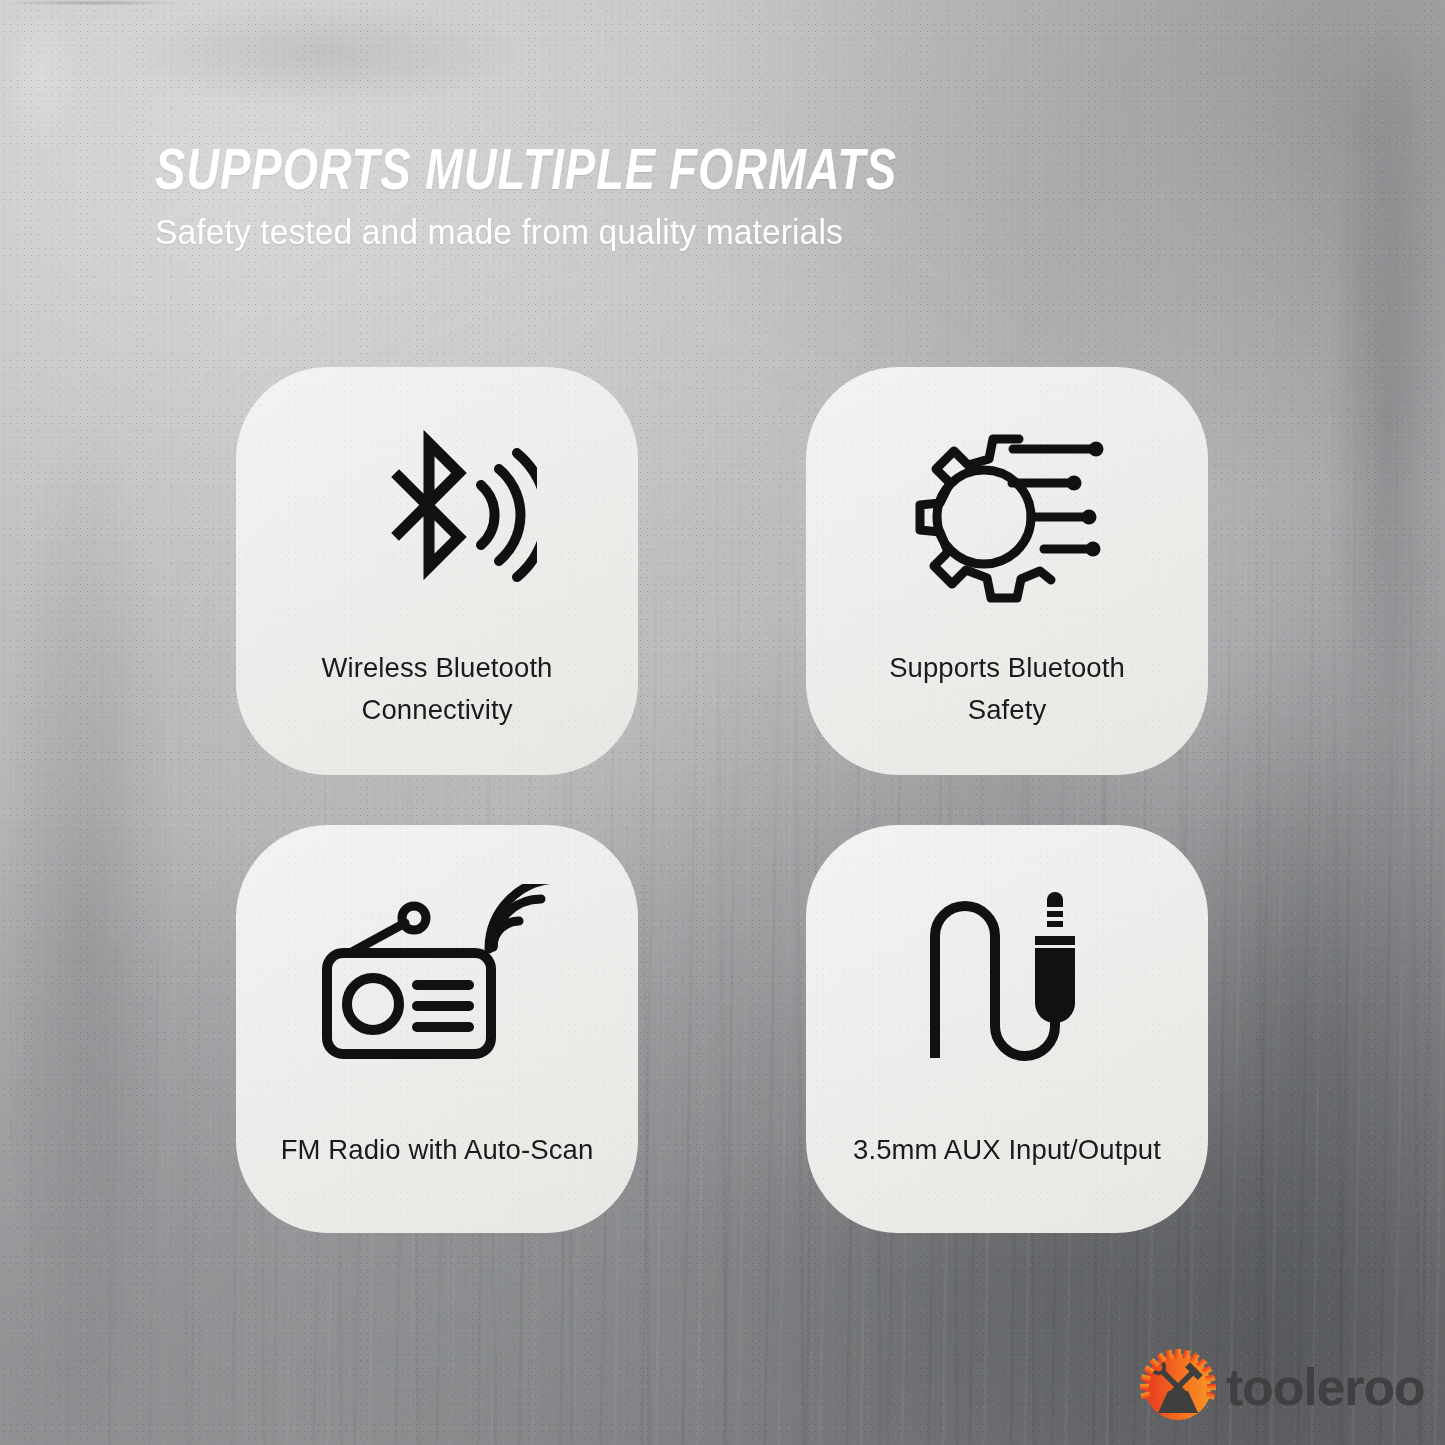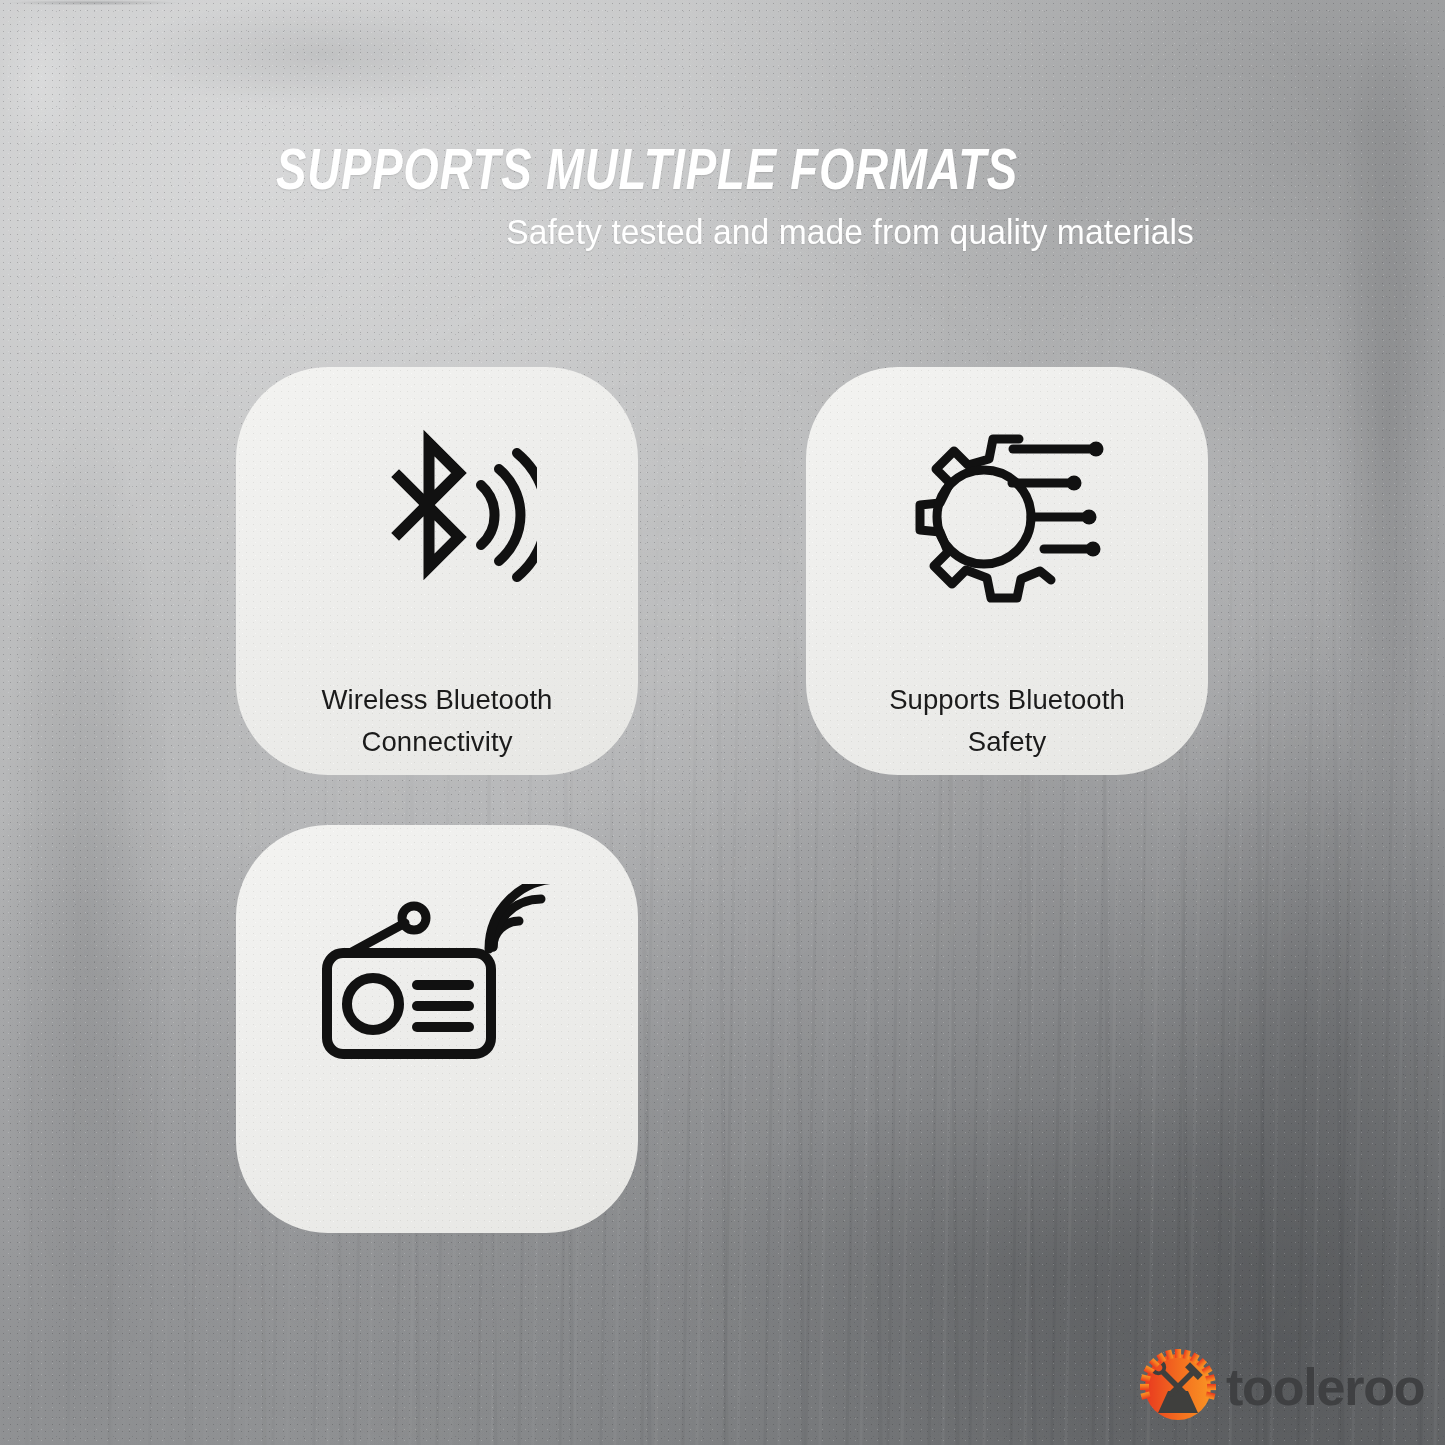--- a/index.html
+++ b/index.html
@@ -87,24 +87,23 @@
     background:
       radial-gradient(closest-side at 52% 4%, rgba(35,37,40,0.55), rgba(0,0,0,0) 100%) 0 0/180px 70px no-repeat,
       radial-gradient(closest-side at 96% 30%, rgba(35,37,40,0.45), rgba(0,0,0,0) 100%) 0 0/1445px 1445px no-repeat,
       radial-gradient(closest-side at 6% 64%, rgba(40,42,45,0.35), rgba(0,0,0,0) 100%) 0 0/1445px 1445px no-repeat,
       radial-gradient(closest-side at 90% 71%, rgba(30,32,35,0.40), rgba(0,0,0,0) 100%) 0 0/1445px 1445px no-repeat;
   }
 
   
   #header {
     position: absolute;
-    left: 138px;
+    left: 155px;
     top: 138px;
     width: 1100px;
-    text-align: right;
   }
   #title {
     margin: 0;
     font-family: "Liberation Sans", sans-serif;
     font-weight: bold;
     font-style: italic;
     font-size: 57px;
     line-height: 62px;
     letter-spacing: 1.0px;
     color: #ffffff;
@@ -148,21 +147,20 @@
     background-color: #eeeeec;
     background-image:
       radial-gradient(rgba(120,120,118,0.14) 0.6px, rgba(0,0,0,0) 0.7px),
       radial-gradient(rgba(255,255,255,0.5) 0.6px, rgba(0,0,0,0) 0.7px),
       linear-gradient(150deg, #f3f3f1 0%, #ededeb 45%, #e7e7e4 100%);
     background-size: 7px 7px, 13px 13px, 100% 100%;
     display: flex;
     flex-direction: column;
     align-items: center;
     overflow: hidden;
-    gap: 32px;
   }
 
   .card-icon {
     display: flex;
     align-items: center;
     justify-content: center;
     width: 100%;
   }
   .card-icon svg { display: block; }
 
@@ -288,22 +286,40 @@
             <path d="M100 101 L152 101" stroke-width="10"></path>
             <path d="M100 122 L152 122" stroke-width="10"></path>
             <path d="M100 143 L152 143" stroke-width="10"></path>
 
             <path d="M176 63 A26 26 0 0 1 202 37" stroke-width="9"></path>
             <path d="M176 41 A48 48 0 0 1 224 -7" stroke-width="9" transform="translate(0,22)"></path>
             <path d="M176 19 A70 70 0 0 1 246 -51" stroke-width="9" transform="translate(-4,46)"></path>
           </g>
         </svg>
       </div>
+      <div class="card-label">FM Radio with Auto-Scan</div>
     </div>
 
+    <div class="card row2">
+      <div class="card-icon">
+        <svg width="180" height="180" viewBox="0 0 180 180" fill="none" aria-hidden="true">
+
+          <path d="M18 172 L18 50 A30 30 0 0 1 78 50 L78 140 A30 30 0 0 0 138 140 L138 120" stroke="#111111" stroke-width="10" fill="none" stroke-linecap="butt"></path>
+
+          <path d="M118 62 h40 v55 a20 20 0 0 1 -40 0 z" fill="#111111"></path>
+          <rect x="118" y="50" width="40" height="9" fill="#111111"></rect>
+
+          <path d="M130 14 a8 8 0 0 1 16 0 v30 h-16 z" fill="#111111"></path>
+          <rect x="130" y="21" width="16" height="4" fill="#eeeeec"></rect>
+          <rect x="130" y="31" width="16" height="4" fill="#eeeeec"></rect>
+          <rect x="130" y="41" width="16" height="4" fill="#eeeeec"></rect>
+        </svg>
+      </div>
+      <div class="card-label">3.5mm AUX Input/Output</div>
+    </div>
 
   </div>
 
   <div id="logo">
     <svg id="logo-mark" width="78" height="78" viewBox="0 0 78 78" aria-hidden="true">
       <defs>
         <linearGradient id="gearGrad" x1="0" y1="0.5" x2="1" y2="0.5">
           <stop offset="0%" stop-color="#e8391f"></stop>
           <stop offset="55%" stop-color="#f4701f"></stop>
           <stop offset="100%" stop-color="#f99424"></stop>

